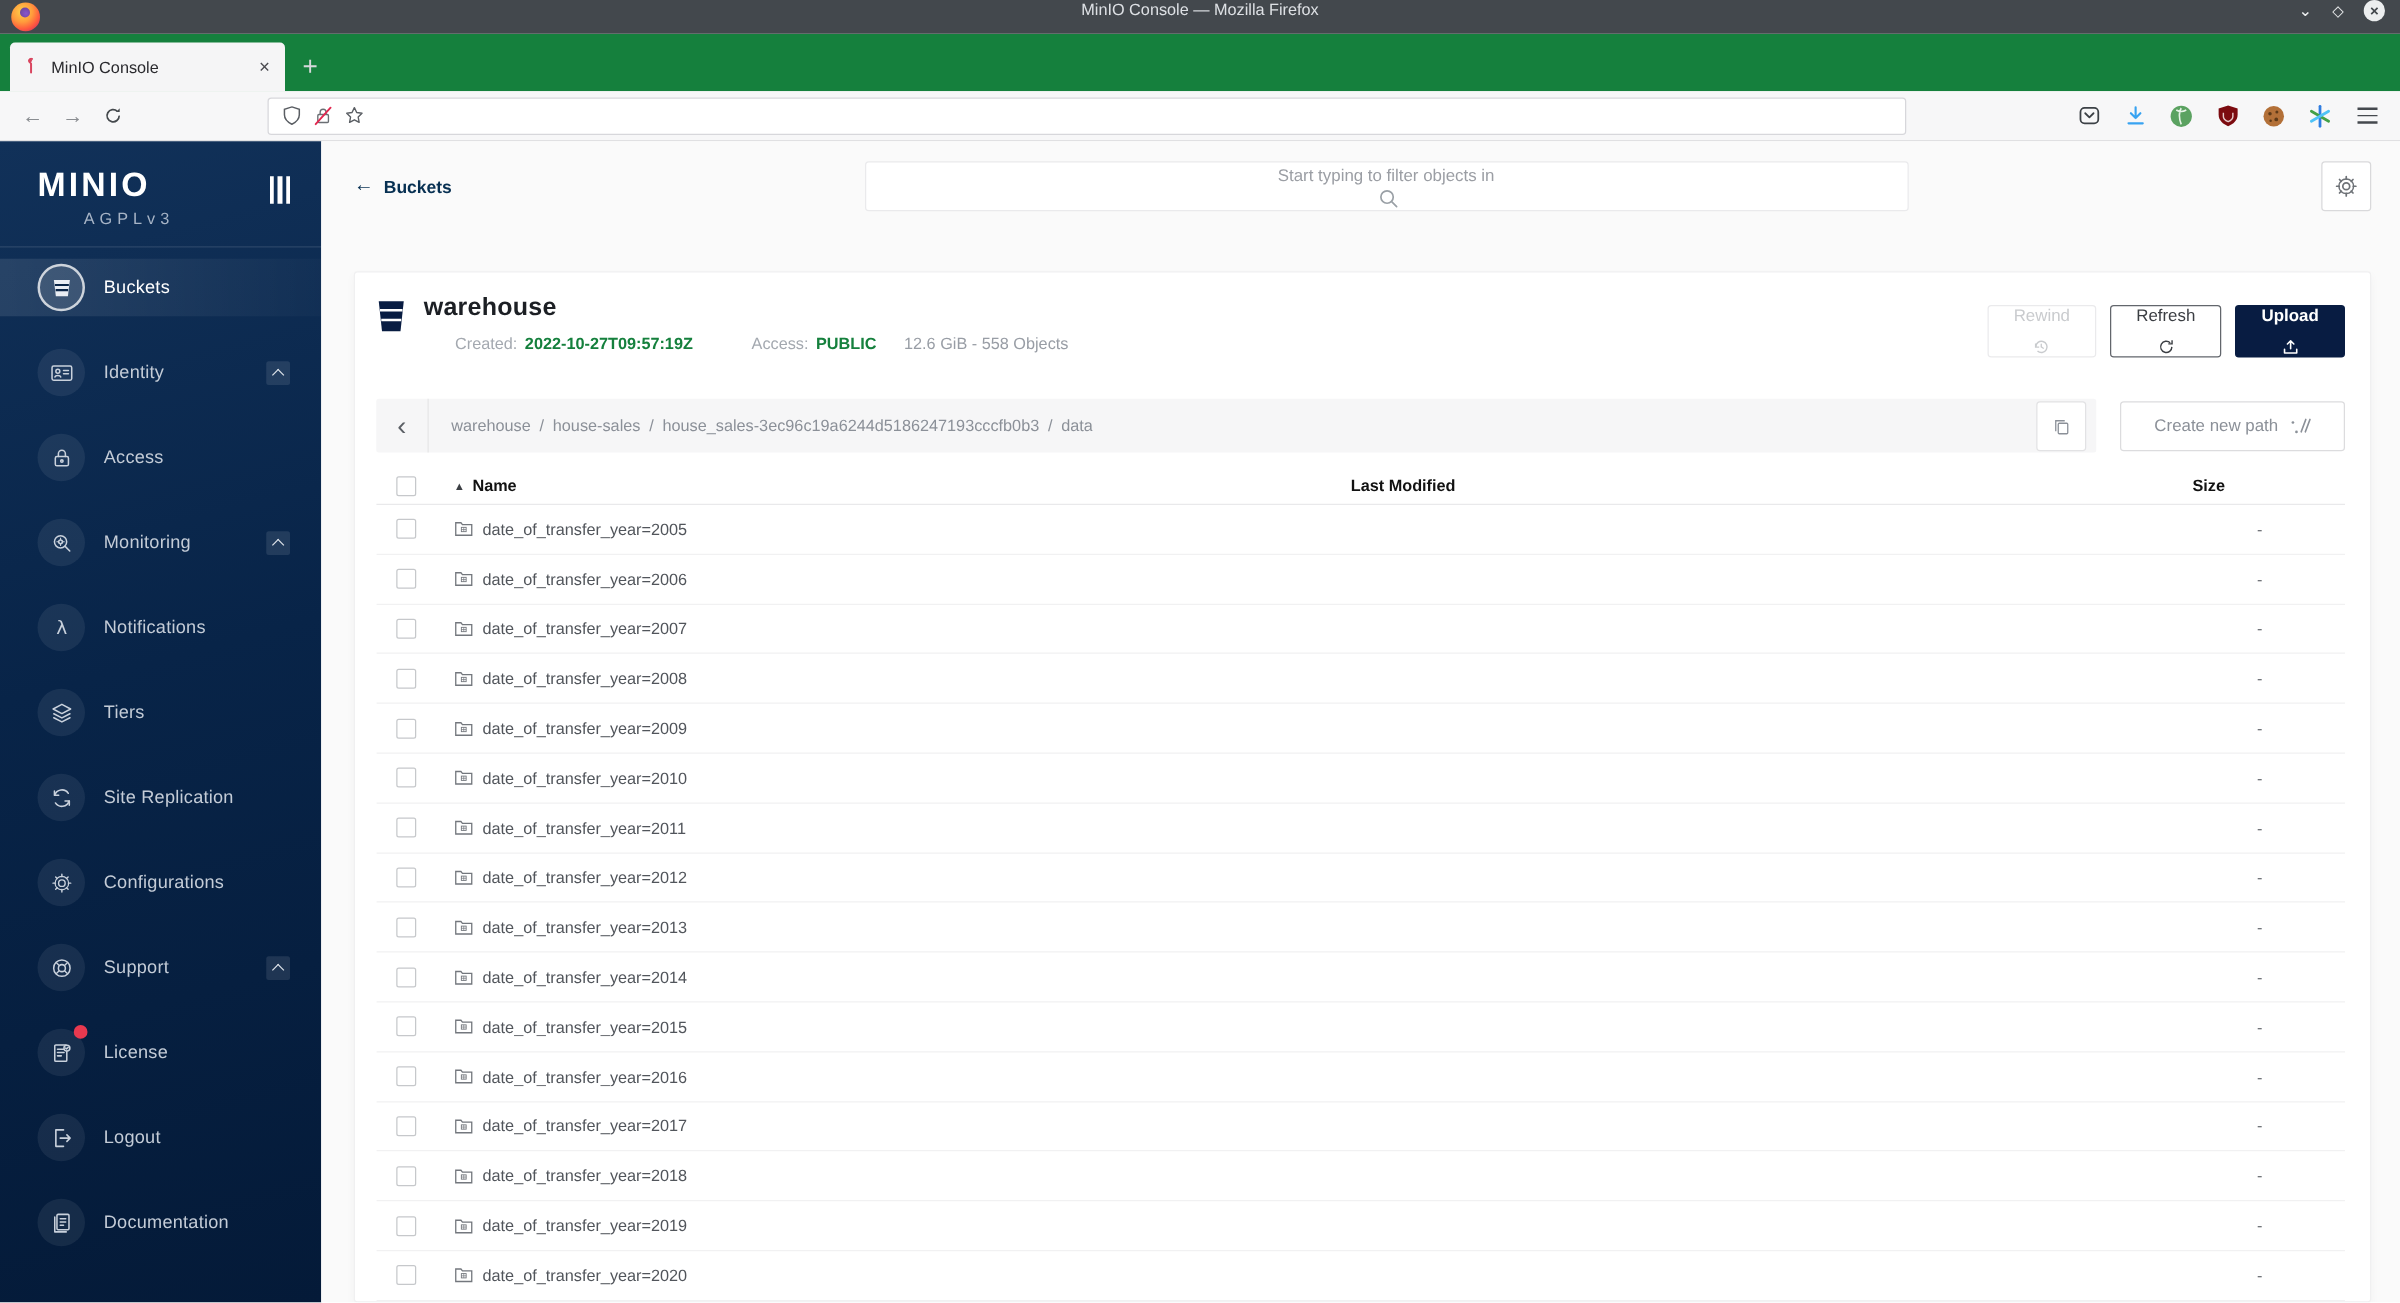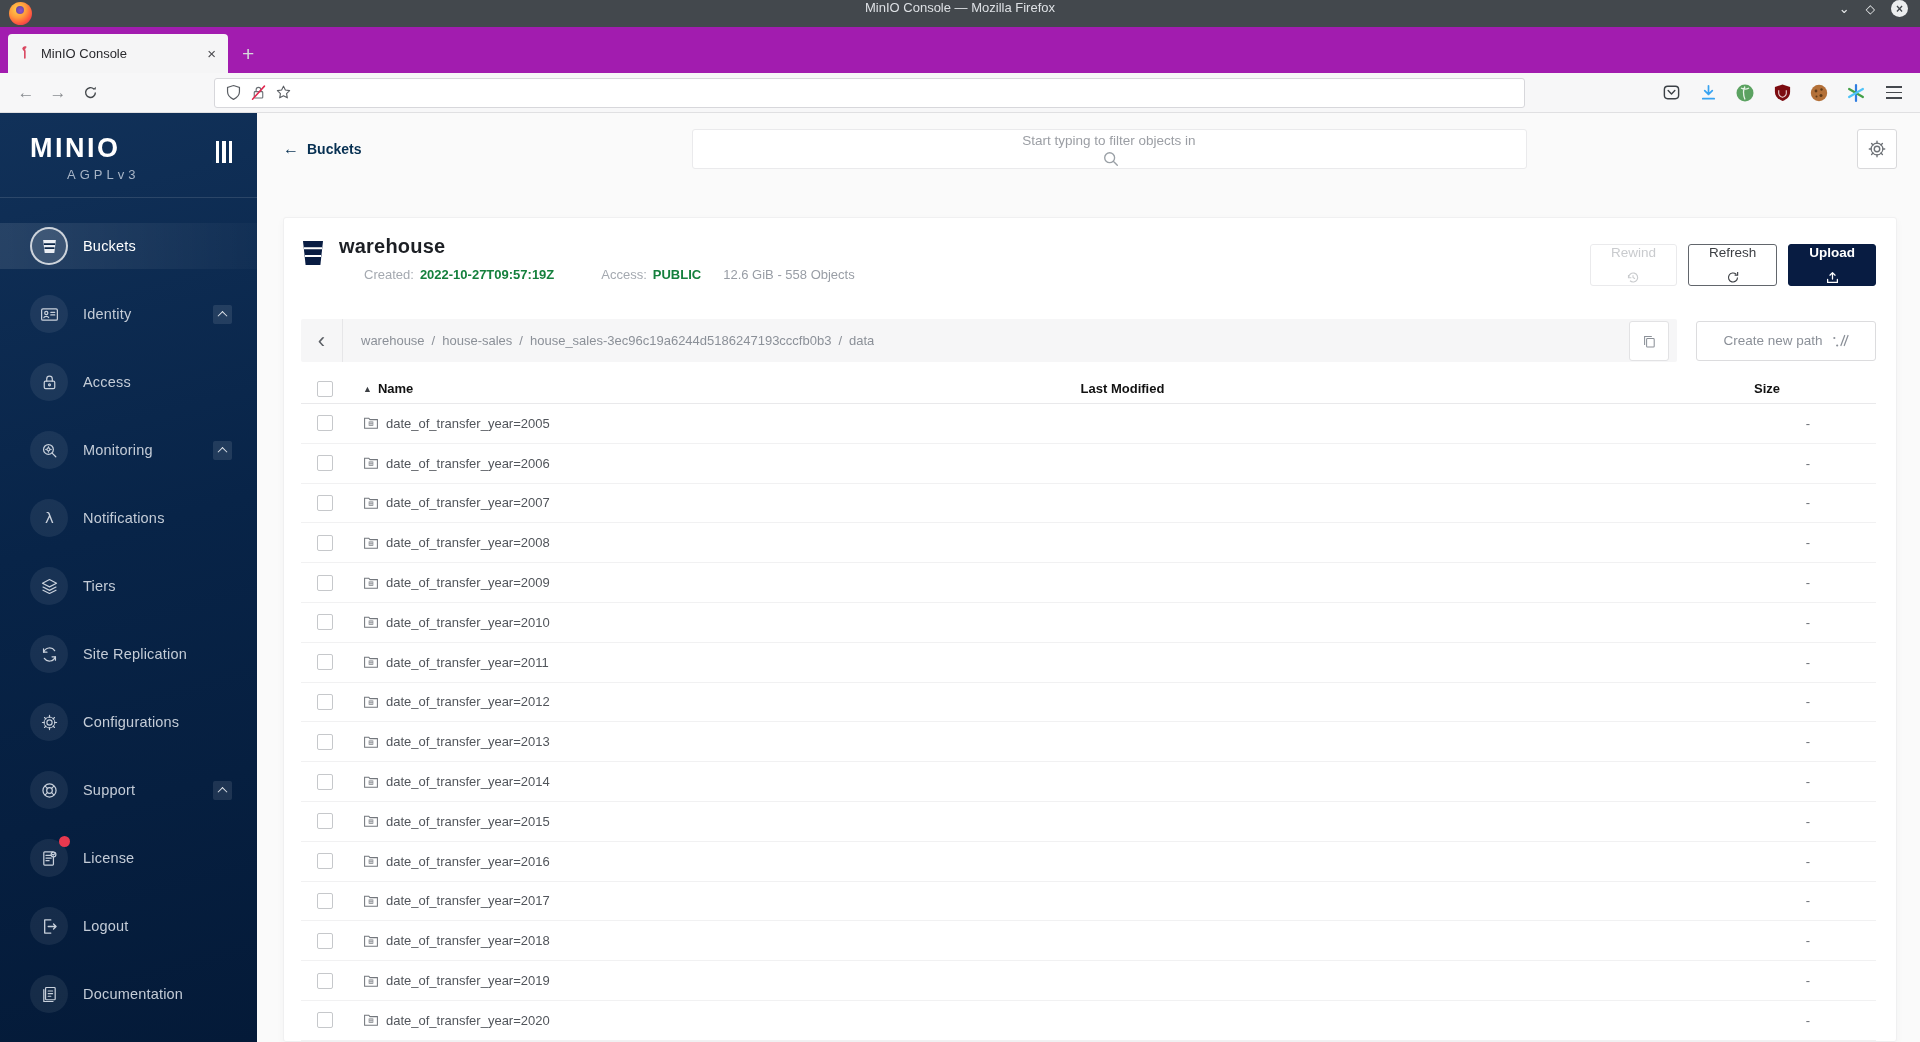--- a/index.html
+++ b/index.html
@@ -12,21 +12,21 @@
              background:radial-gradient(circle at 38% 32%, #ffd24a 0%, #ff9a3c 40%, #ff5b3e 65%, #d62a63 90%); }
   .fx-logo::after{ content:""; position:absolute; left:7px; top:4px; width:8px; height:8px; border-radius:50%;
              background:radial-gradient(circle at 60% 60%, #7542e5, #4a2a9b); opacity:.85;}
   .win-title { position:absolute; left:0; right:0; text-align:center; color:#dde0e4; font-size:13px; }
   .win-controls { margin-left:auto; display:flex; align-items:center; gap:16px; padding-right:12px; z-index:2; }
   .wc { color:#eceeef; font-size:13px; line-height:1; cursor:default; }
   .wc-diamond { font-size:12px; }
   .wc-close { width:17px; height:17px; background:#eceeef; color:#43484d; border-radius:50%;
               display:flex; align-items:center; justify-content:center; font-size:12px; font-weight:bold; }
 
-  .tabbar { height:46px; background:#a21caf; display:flex; align-items:flex-end; padding-left:8px; flex:0 0 auto; }
+  .tabbar { height:46px; background:#15803d; display:flex; align-items:flex-end; padding-left:8px; flex:0 0 auto; }
   .tab { width:220px; height:39px; background:#f5f5f6; border-radius:4px 4px 0 0; display:flex; align-items:center;
          padding:0 10px; gap:8px; }
   .tab-title { flex:1; font-size:13px; color:#2a2a2e; white-space:nowrap; overflow:hidden; }
   .tab-close { color:#4b4b50; font-size:15px; padding:0 2px; }
   .newtab-btn { color:#d6d8db; font-size:21px; font-weight:300; padding:0 14px; height:39px; display:flex; align-items:center; }
 
   .toolbar { height:40px; background:#f7f7f8; border-bottom:1px solid #e0e0e2; display:flex; align-items:center;
              padding:0 10px; flex:0 0 auto; }
   .nav-btn { width:32px; height:28px; display:flex; align-items:center; justify-content:center; font-size:17px;
              color:#55585c; border-radius:3px; }
@@ -38,21 +38,21 @@
   .url-path { color:#8a8d93; }
   .ext-row { display:flex; align-items:center; gap:15px; margin-left:auto; padding-right:4px; }
   .ext-ic { width:22px; height:22px; display:flex; align-items:center; justify-content:center; }
   .hamburger { display:flex; flex-direction:column; gap:3.5px; padding:0 4px; }
   .hamburger span { width:16px; height:1.8px; background:#45494e; display:block; }
 
   
   .viewport { flex:1; display:flex; min-height:0; }
 
   .sidebar { width:257px; flex:0 0 auto; background:linear-gradient(165deg, #113159 0%, #082448 45%, #041a38 100%);
-             display:flex; flex-direction:column; overflow:hidden;gap:16px; }
+             display:flex; flex-direction:column; overflow:hidden; }
   .logo-block { height:85px; padding:20px 0 0 30px; position:relative; border-bottom:1px solid rgba(255,255,255,.12); }
   .logo-word { color:#fff; font-size:27px; font-weight:bold; letter-spacing:2.5px; }
   .logo-sub { color:#a7b4c6; font-size:13px; letter-spacing:4px; margin:3px 0 0 37px; }
   .collapse-btn { position:absolute; right:25px; top:28px; display:flex; gap:3px; }
   .collapse-btn i { width:3.5px; height:22px; background:#fff; display:block; }
   .nav-list { padding-top:9px; flex:1; }
   .nav-item { height:46px; display:flex; align-items:center; padding-left:30px; margin-bottom:22px; position:relative;
               cursor:pointer; }
   .nav-item.selected { background:linear-gradient(90deg, rgba(255,255,255,.10), rgba(255,255,255,.02)); }
   .icon-wrap { position:relative; width:38px; height:38px; flex:0 0 auto; }

